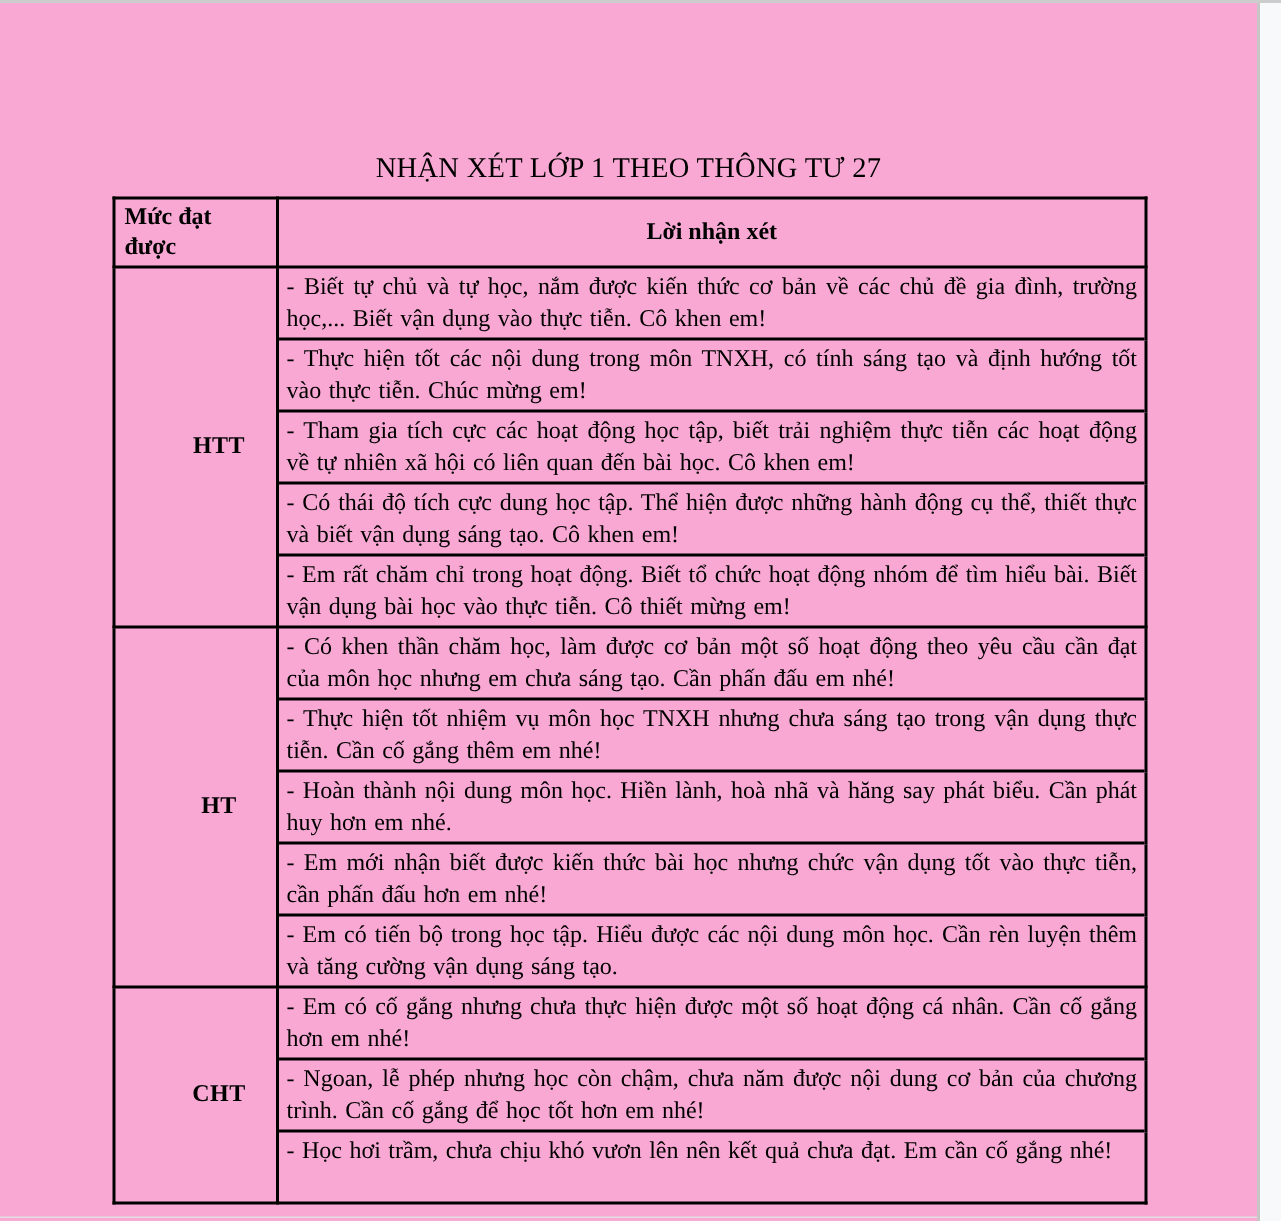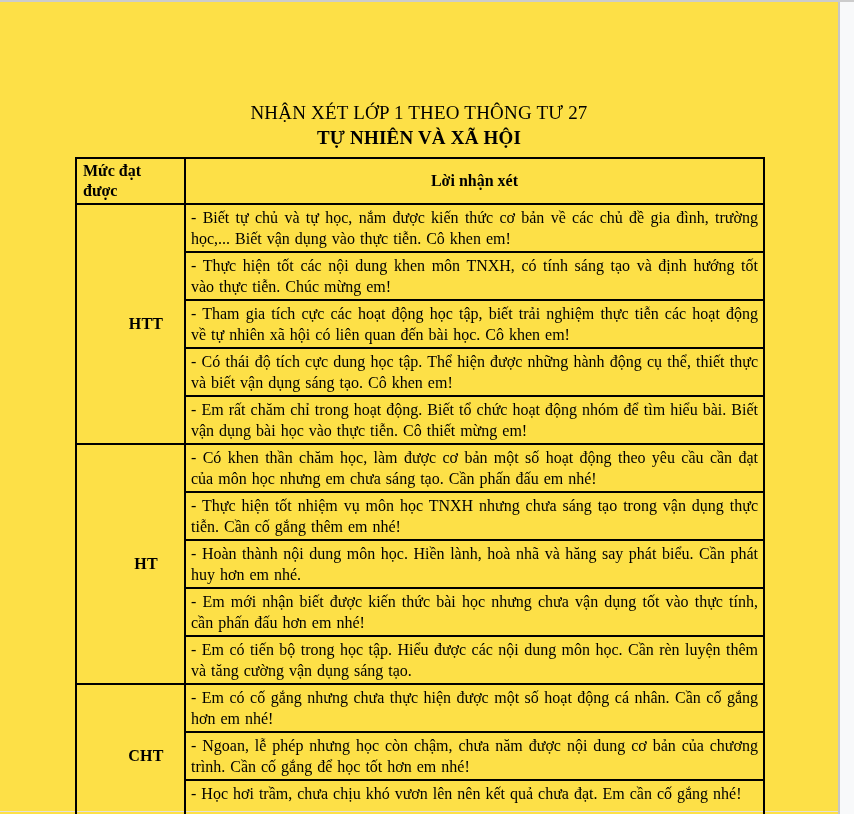--- a/index.html
+++ b/index.html
@@ -6,21 +6,21 @@
     margin: 0;
     padding: 0;
     background: #ffffff;
     font-family: "Liberation Serif", "DejaVu Serif", serif;
     color: #000000;
   }
   .viewport {
     position: relative;
     width: 854px;
     height: 814px;
-    background: #fde047;
+    background: #f9a8d4;
     overflow: hidden;
   }
   
   .edge-top {
     position: absolute; top: 0; left: 0; width: 854px; height: 2px;
     background: #cccccc;
   }
   .edge-right-line {
     position: absolute; top: 2px; left: 838px; width: 2px; height: 812px;
     background: #c6c6c6;
@@ -105,35 +105,34 @@
 <body>
 
 <div class="viewport">
   <div class="edge-top"></div>
   <div class="edge-right-gutter"></div>
   <div class="edge-right-line"></div>
   <div class="edge-bottom"></div>
 
   <div class="page-content">
     <div class="doc-title">NHẬN XÉT LỚP 1 THEO THÔNG TƯ 27</div>
-    <div class="doc-subtitle">TỰ NHIÊN VÀ XÃ HỘI</div>
 
     <table class="review-table">
       <tbody>
           <tr>
         <th class="h-level">Mức đạt được</th>
         <th class="h-comment">Lời nhận xét</th>
       </tr>
 
       <tr>
         <td class="level-cell" rowspan="5">HTT</td>
         <td class="comment-cell dotted">- Biết tự chủ và tự học, nắm được kiến thức cơ bản về các chủ đề gia đình, trường học,... Biết vận dụng vào thực tiễn. Cô khen em!</td>
       </tr>
       <tr>
-        <td class="comment-cell dotted">- Thực hiện tốt các nội dung khen môn TNXH, có tính sáng tạo và định hướng tốt vào thực tiễn. Chúc mừng em!</td>
+        <td class="comment-cell dotted">- Thực hiện tốt các nội dung trong môn TNXH, có tính sáng tạo và định hướng tốt vào thực tiễn. Chúc mừng em!</td>
       </tr>
       <tr>
         <td class="comment-cell dotted">- Tham gia tích cực các hoạt động học tập, biết trải nghiệm thực tiễn các hoạt động về tự nhiên xã hội có liên quan đến bài học. Cô khen em!</td>
       </tr>
       <tr>
         <td class="comment-cell dotted">- Có thái độ tích cực dung học tập. Thể hiện được những hành động cụ thể, thiết thực và biết vận dụng sáng tạo. Cô khen em!</td>
       </tr>
       <tr>
         <td class="comment-cell">- Em rất chăm chỉ trong hoạt động. Biết tổ chức hoạt động nhóm để tìm hiểu bài. Biết vận dụng bài học vào thực tiễn. Cô thiết mừng em!</td>
       </tr>
@@ -142,21 +141,21 @@
         <td class="level-cell" rowspan="5">HT</td>
         <td class="comment-cell dotted">- Có khen thần chăm học, làm được cơ bản một số hoạt động theo yêu cầu cần đạt của môn học nhưng em chưa sáng tạo. Cần phấn đấu em nhé!</td>
       </tr>
       <tr>
         <td class="comment-cell dotted">- Thực hiện tốt nhiệm vụ môn học TNXH nhưng chưa sáng tạo trong vận dụng thực tiễn. Cần cố gắng thêm em nhé!</td>
       </tr>
       <tr>
         <td class="comment-cell dotted">- Hoàn thành nội dung môn học. Hiền lành, hoà nhã và hăng say phát biểu. Cần phát huy hơn em nhé.</td>
       </tr>
       <tr>
-        <td class="comment-cell dotted">- Em mới nhận biết được kiến thức bài học nhưng chưa vận dụng tốt vào thực tính, cần phấn đấu hơn em nhé!</td>
+        <td class="comment-cell dotted">- Em mới nhận biết được kiến thức bài học nhưng chức vận dụng tốt vào thực tiễn, cần phấn đấu hơn em nhé!</td>
       </tr>
       <tr>
         <td class="comment-cell">- Em có tiến bộ trong học tập. Hiểu được các nội dung môn học. Cần rèn luyện thêm và tăng cường vận dụng sáng tạo.</td>
       </tr>
 
       <tr>
         <td class="level-cell" rowspan="3">CHT</td>
         <td class="comment-cell dotted">- Em có cố gắng nhưng chưa thực hiện được một số hoạt động cá nhân. Cần cố gắng hơn em nhé!</td>
       </tr>
       <tr>

